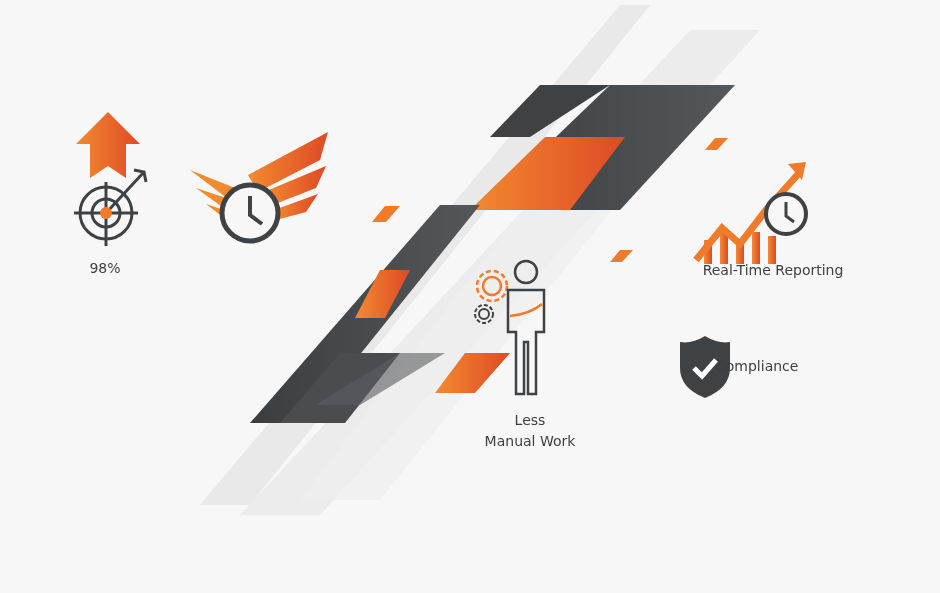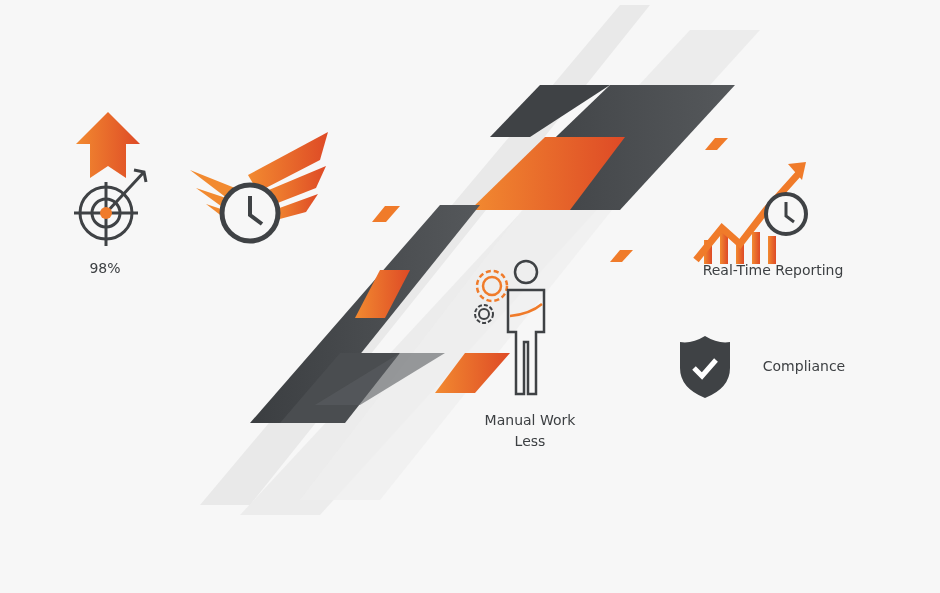--- a/index.html
+++ b/index.html
@@ -81,22 +81,22 @@
       <circle cx="14" cy="56" r="5"></circle>
       <circle cx="14" cy="56" r="9" stroke-dasharray="4 2"></circle>
     </g>
   <g fill="none" stroke="#3f4245" stroke-width="2.5">
     <circle cx="56" cy="14" r="11"></circle>
     <path d="M38,32 H74 V74 H66 V136 H58 V84 H54 V136 H46 V74 H38 Z"></path>
   </g>
   <path d="M40,58 Q60,56 72,46" fill="none" stroke="#f07b2a" stroke-width="2.5"></path>
 </svg>
 <div class="label" style="left:460px;top:410px;width:140px;">
+  <div>Less</div>
   <div>Manual Work</div>
-  <div>Less</div>
 </div>
 
 <svg class="icon" style="left:692px;top:160px" width="120" height="110" viewBox="0 0 120 110">
   <g fill="url(#og)">
     <rect x="12" y="80" width="8" height="24"></rect>
       <rect x="28" y="70" width="8" height="34"></rect>
     <rect x="44" y="82" width="8" height="22"></rect>
       <rect x="60" y="72" width="8" height="32"></rect>
     <rect x="76" y="76" width="8" height="28"></rect>
   </g>
@@ -104,13 +104,13 @@
   <polygon points="96,4 114,2 110,20" fill="#f07b2a"></polygon>
   <circle cx="94" cy="54" r="20" fill="#f7f7f7" stroke="#3f4245" stroke-width="4"></circle>
   <polyline points="94,42 94,56 102,62" fill="none" stroke="#3f4245" stroke-width="3"></polyline>
 </svg>
 <div class="label" style="left:676px;top:260px;width:194px;">Real-Time Reporting</div>
 
 <svg class="icon" style="left:678px;top:334px" width="54" height="66" viewBox="0 0 54 66">
   <path d="M27,2 Q40,10 52,8 V34 Q52,54 27,64 Q2,54 2,34 V8 Q14,10 27,2 Z" fill="#3f4245"></path>
   <polyline points="16,34 24,42 38,26" fill="none" stroke="#fff" stroke-width="5"></polyline>
 </svg>
-<div class="label" style="left:744px;top:356px;width:120px;text-align:center;">Compliance</div>
+<div class="label" style="left:716px;top:356px;width:120px;text-align:left;">Compliance</div>
 
 </body></html>

